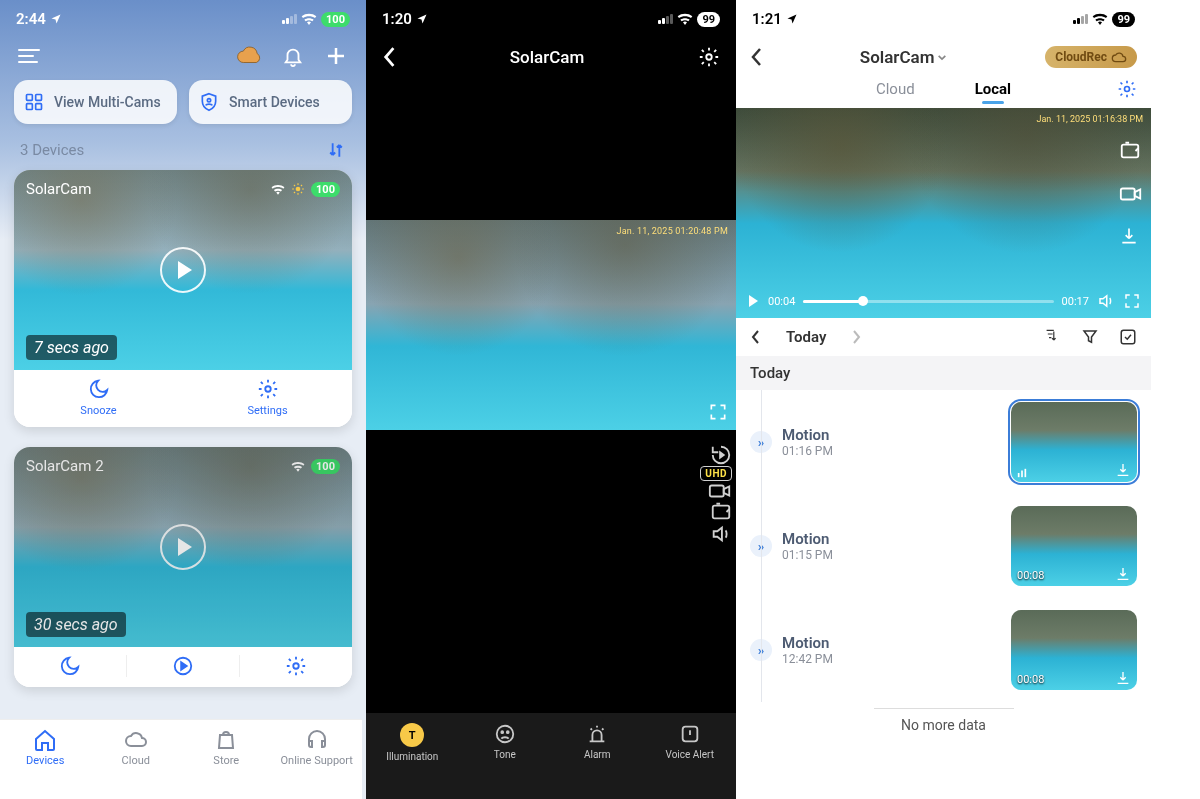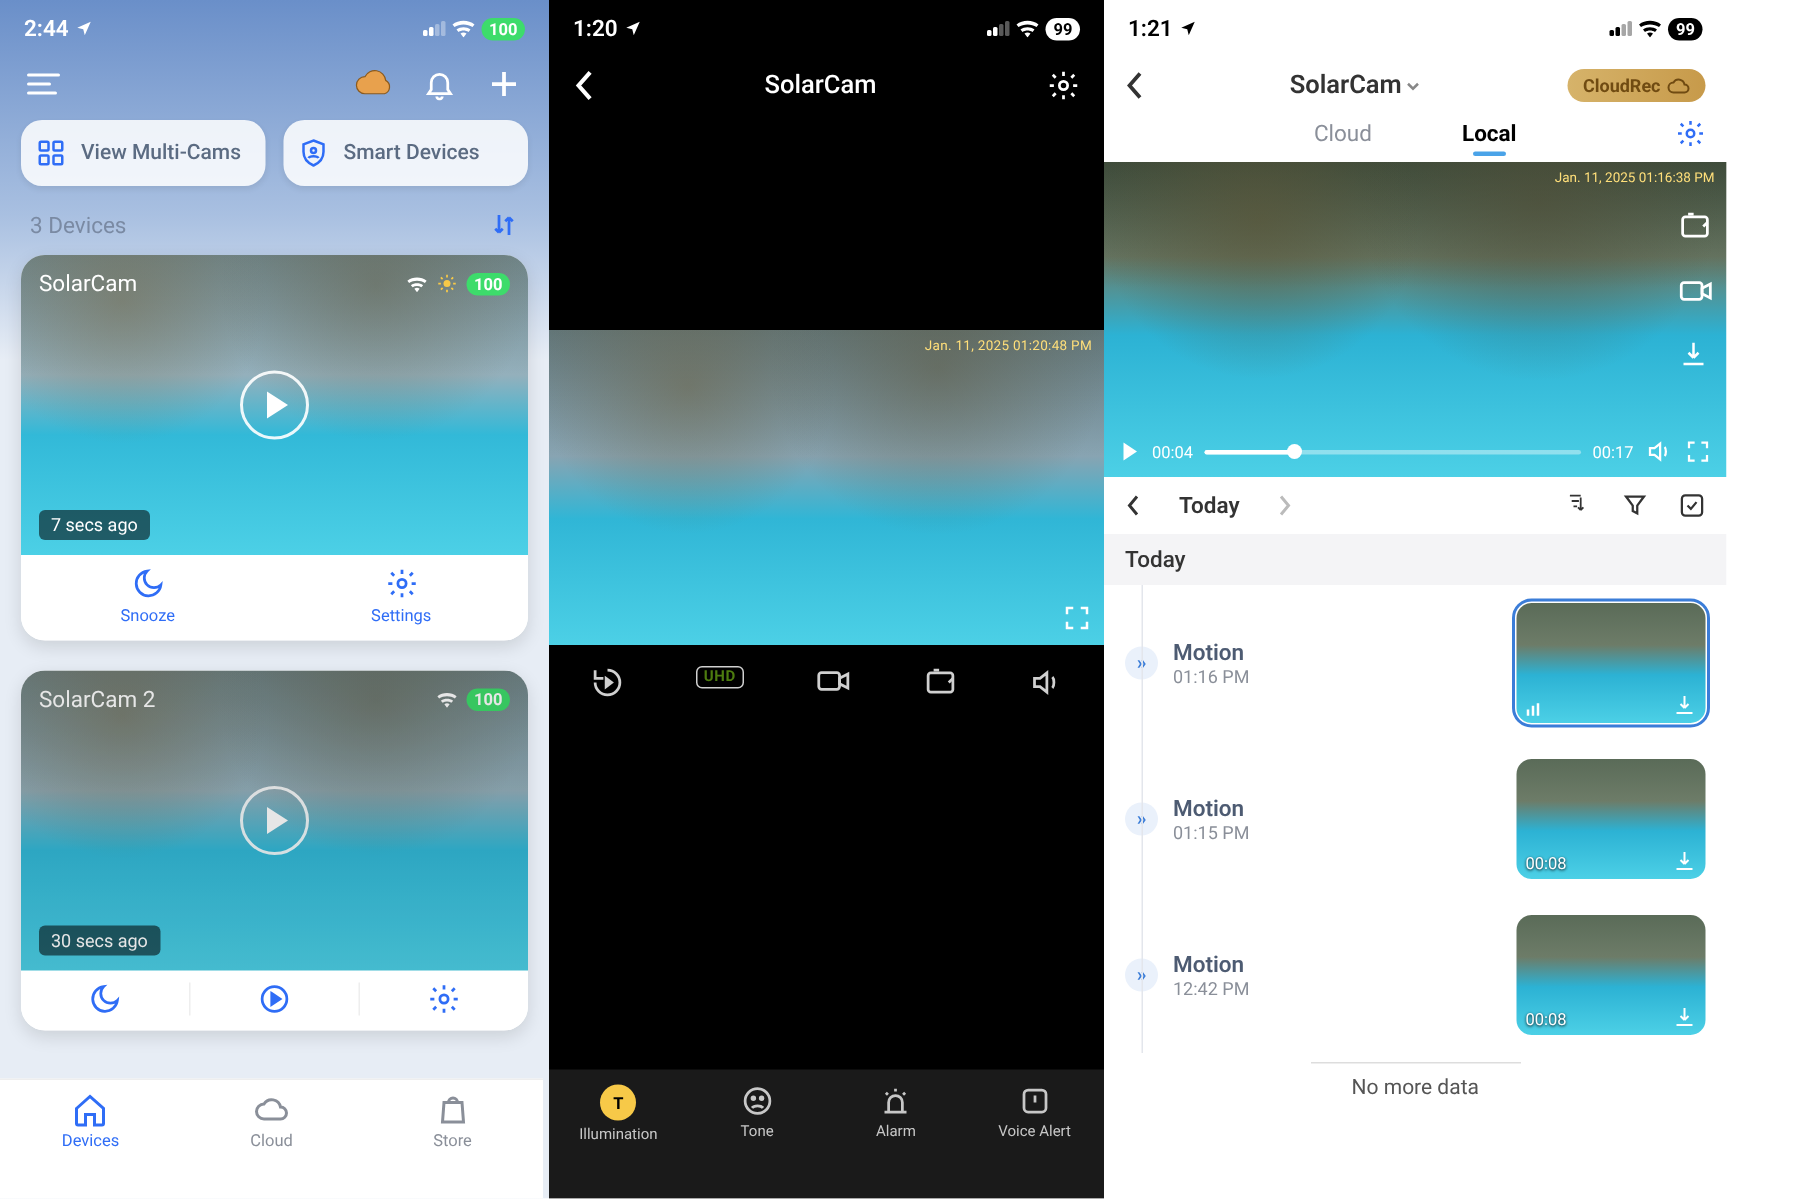--- a/index.html
+++ b/index.html
@@ -54,42 +54,42 @@
   .cam-thumb::before { content:""; position:absolute; inset:0; background:
     radial-gradient(circle at 20% 15%, rgba(120,110,80,.5), transparent 30%),
     radial-gradient(circle at 70% 10%, rgba(100,95,70,.45), transparent 35%),
     linear-gradient(to bottom, rgba(60,70,50,.35) 0%, transparent 40%);
   }
   .cam-thumb.dark { filter:brightness(.9); }
   .cam-overlay-top { position:absolute; top:10px; left:12px; right:12px; display:flex; justify-content:space-between; align-items:center; color:#fff; font-size:15px; }
   .cam-overlay-top .r { display:flex; align-items:center; gap:6px; }
   .play-btn { position:absolute; top:50%; left:50%; transform:translate(-50%,-50%); width:46px; height:46px; border:2px solid rgba(255,255,255,.9); border-radius:50%; display:flex; align-items:center; justify-content:center; }
   .play-btn::after { content:""; border-left:14px solid #fff; border-top:9px solid transparent; border-bottom:9px solid transparent; margin-left:4px; }
-  .time-pill { position:absolute; bottom:10px; left:12px; background:rgba(0,0,0,0.55); color:#fff; font-size:12px; padding:3px 8px; border-radius:4px; }
+  .time-pill { position:absolute; bottom:10px; left:12px; background:rgba(0,0,0,0.55); color:#fff; font-size:16px; padding:3px 8px; border-radius:4px;font-style:italic; }
   .cam-actions { display:flex; background:#fff; padding:8px 0 10px; }
   .cam-action { flex:1; display:flex; flex-direction:column; align-items:center; gap:4px; color:#2f6df6; font-size:11px; }
   .cam-action.mid { border-left:1px solid #eee; border-right:1px solid #eee; }
 
   
   .p1-bottom { position:absolute; bottom:0; left:0; right:4px; background:#fff; height:80px; display:flex; border-top:1px solid #eee; padding-top:8px; }
   .p1-bottom .bi { flex:1; display:flex; flex-direction:column; align-items:center; gap:2px; color:#8a8f99; font-size:11px; }
   .p1-bottom .bi.active { color:#2f6df6; }
 
   
   .p2-top { display:flex; align-items:center; justify-content:space-between; padding:8px 16px 12px; color:#fff; }
   .p2-title { flex:1; text-align:center; font-size:17px; font-weight:500; }
   .p2-video { position:relative; margin-top:140px; height:210px; background:linear-gradient(to bottom, #7f98a8 0%, #88a4b2 40%, #30b6d6 60%, #4cd0e6 100%); }
   .p2-video::before { content:""; position:absolute; inset:0; background:
     radial-gradient(circle at 25% 18%, rgba(110,100,70,.5), transparent 30%),
     radial-gradient(circle at 70% 12%, rgba(95,90,65,.5), transparent 35%),
     linear-gradient(to bottom, rgba(55,65,45,.4) 0%, transparent 40%);
   }
   .p2-ts { position:absolute; top:6px; right:8px; font-size:9px; color:#ffdf7a; letter-spacing:.2px; }
   .p2-fs { position:absolute; bottom:8px; right:8px; color:#fff; }
-  .p2-toolbar { display:flex; justify-content:space-around; align-items:flex-start; padding:14px 4px; color:#4d7c0f; }
+  .p2-toolbar { display:flex; justify-content:space-around; align-items:flex-end; padding:14px 4px; color:#fde047;flex-direction:column; }
   .uhd-badge { border:1.5px solid #d0d0d0; border-radius:4px; padding:1px 4px; font-size:10px; font-weight:700; letter-spacing:.5px; }
 
   .p2-bottom { position:absolute; bottom:0; left:0; right:0; background:#1a1a1a; height:86px; display:flex; padding-top:10px; }
   .p2-bottom .bi { flex:1; display:flex; flex-direction:column; align-items:center; gap:4px; color:#c7c7c7; font-size:10px; }
   .p2-bottom .talk-circle { width:40px; height:40px; border-radius:50%; background:#2c2c2c; display:flex; align-items:center; justify-content:center; margin-top:-6px; }
   .bulb-circle { width:24px; height:24px; border-radius:50%; background:#f7c948; display:flex; align-items:center; justify-content:center; color:#000; font-size:11px; font-weight:700; }
 
   
   .p3-top { display:flex; align-items:center; justify-content:space-between; padding:8px 14px 6px; }
   .p3-title { flex:1; text-align:center; font-size:17px; font-weight:600; display:flex; align-items:center; justify-content:center; gap:3px; }
@@ -289,20 +289,26 @@
           <path d="M18 18H7a5 5 0 010-10 6 6 0 0111 2 4 4 0 010 8z"></path>
         </svg>
       <span>Cloud</span>
     </div>
     <div class="bi">
       <svg width="24" height="24" viewBox="0 0 24 24" fill="none" stroke="#8a8f99" stroke-width="2">
           <path d="M6 7h12l1 13H5zM9 7a3 3 0 016 0"></path>
         </svg>
       <span>Store</span>
     </div>
+    <div class="bi">
+      <svg width="24" height="24" viewBox="0 0 24 24" fill="none" stroke="#8a8f99" stroke-width="2">
+          <path d="M4 13v-2a8 8 0 0116 0v2M4 13v4a2 2 0 002 2h1v-6H4zM20 13v4a2 2 0 01-2 2h-1v-6h3z"></path>
+        </svg>
+      <span>Online Support</span>
+    </div>
   </div>
 </div>
 
 <div class="pane pane2">
   <div class="statusbar">
     <div class="left">
       <span>1:20</span>
       <svg width="12" height="12" viewBox="0 0 24 24" fill="#fff">
           <path d="M3 11l18-8-8 18-2-8z"></path>
         </svg>

